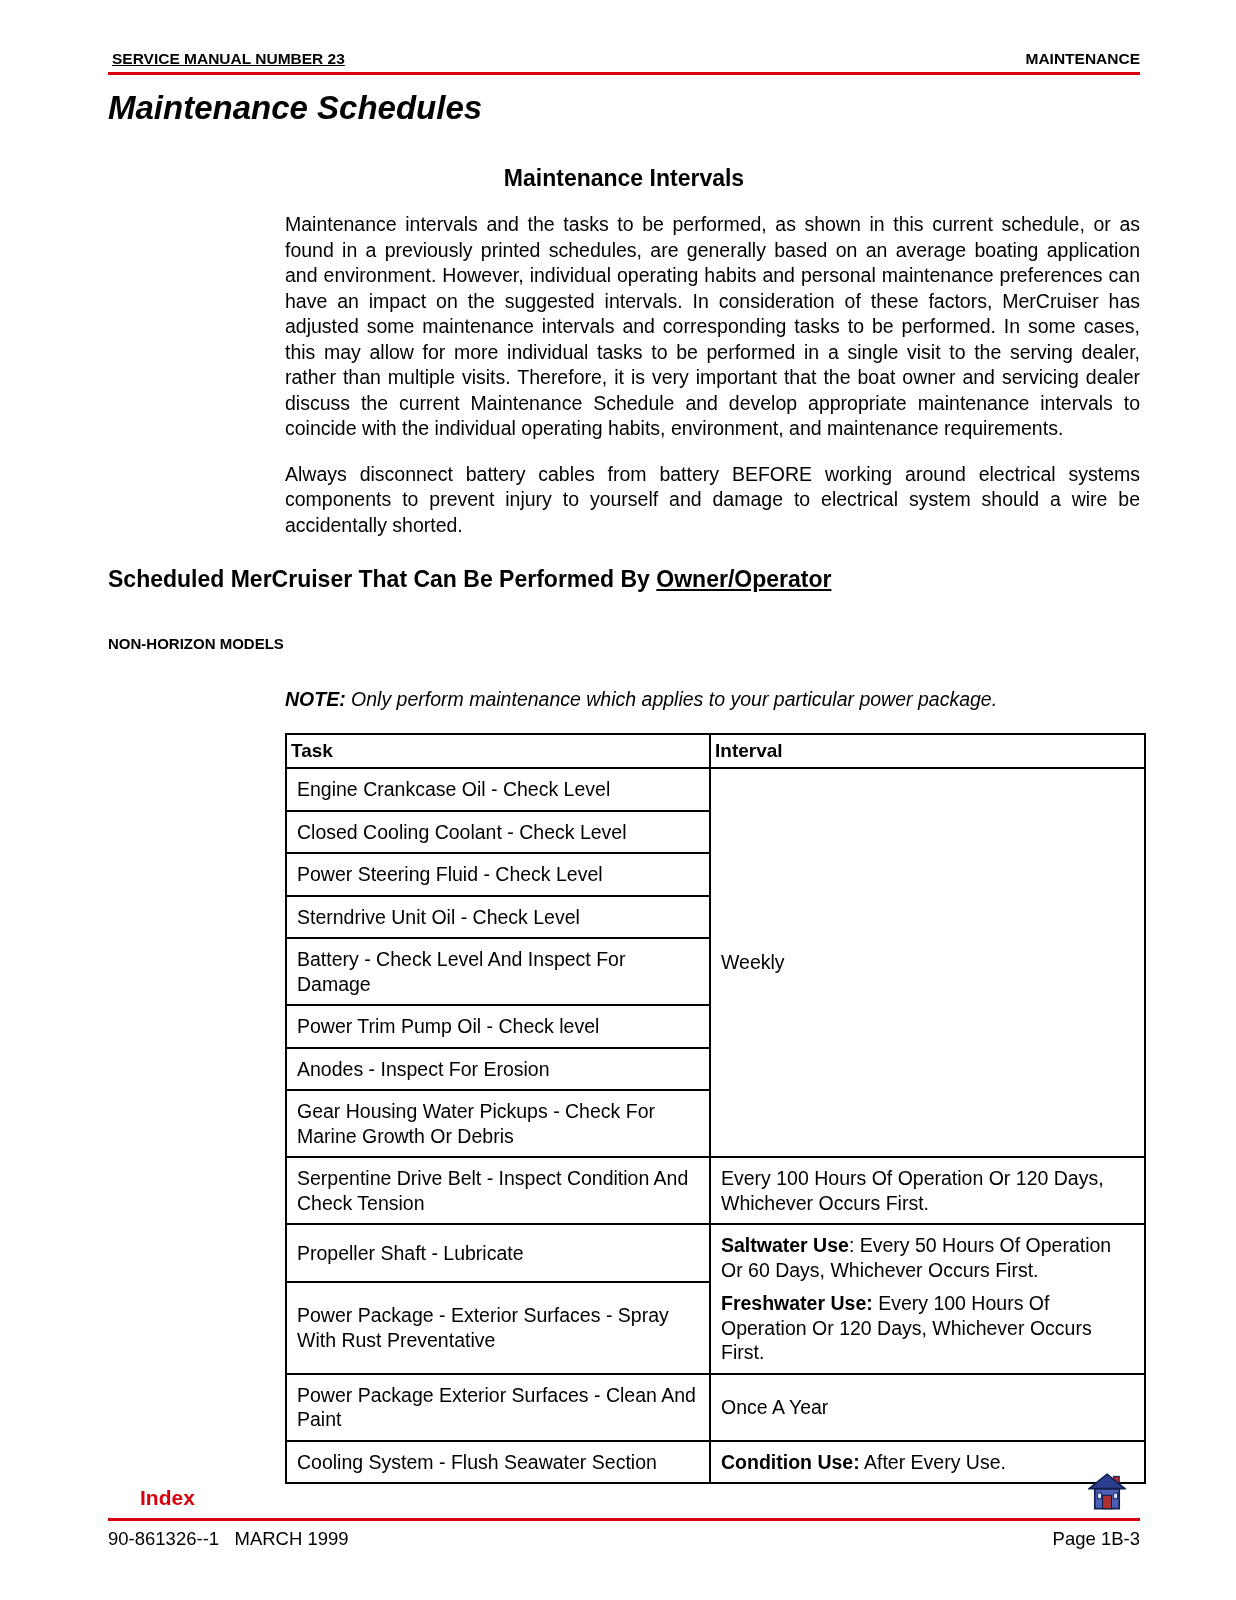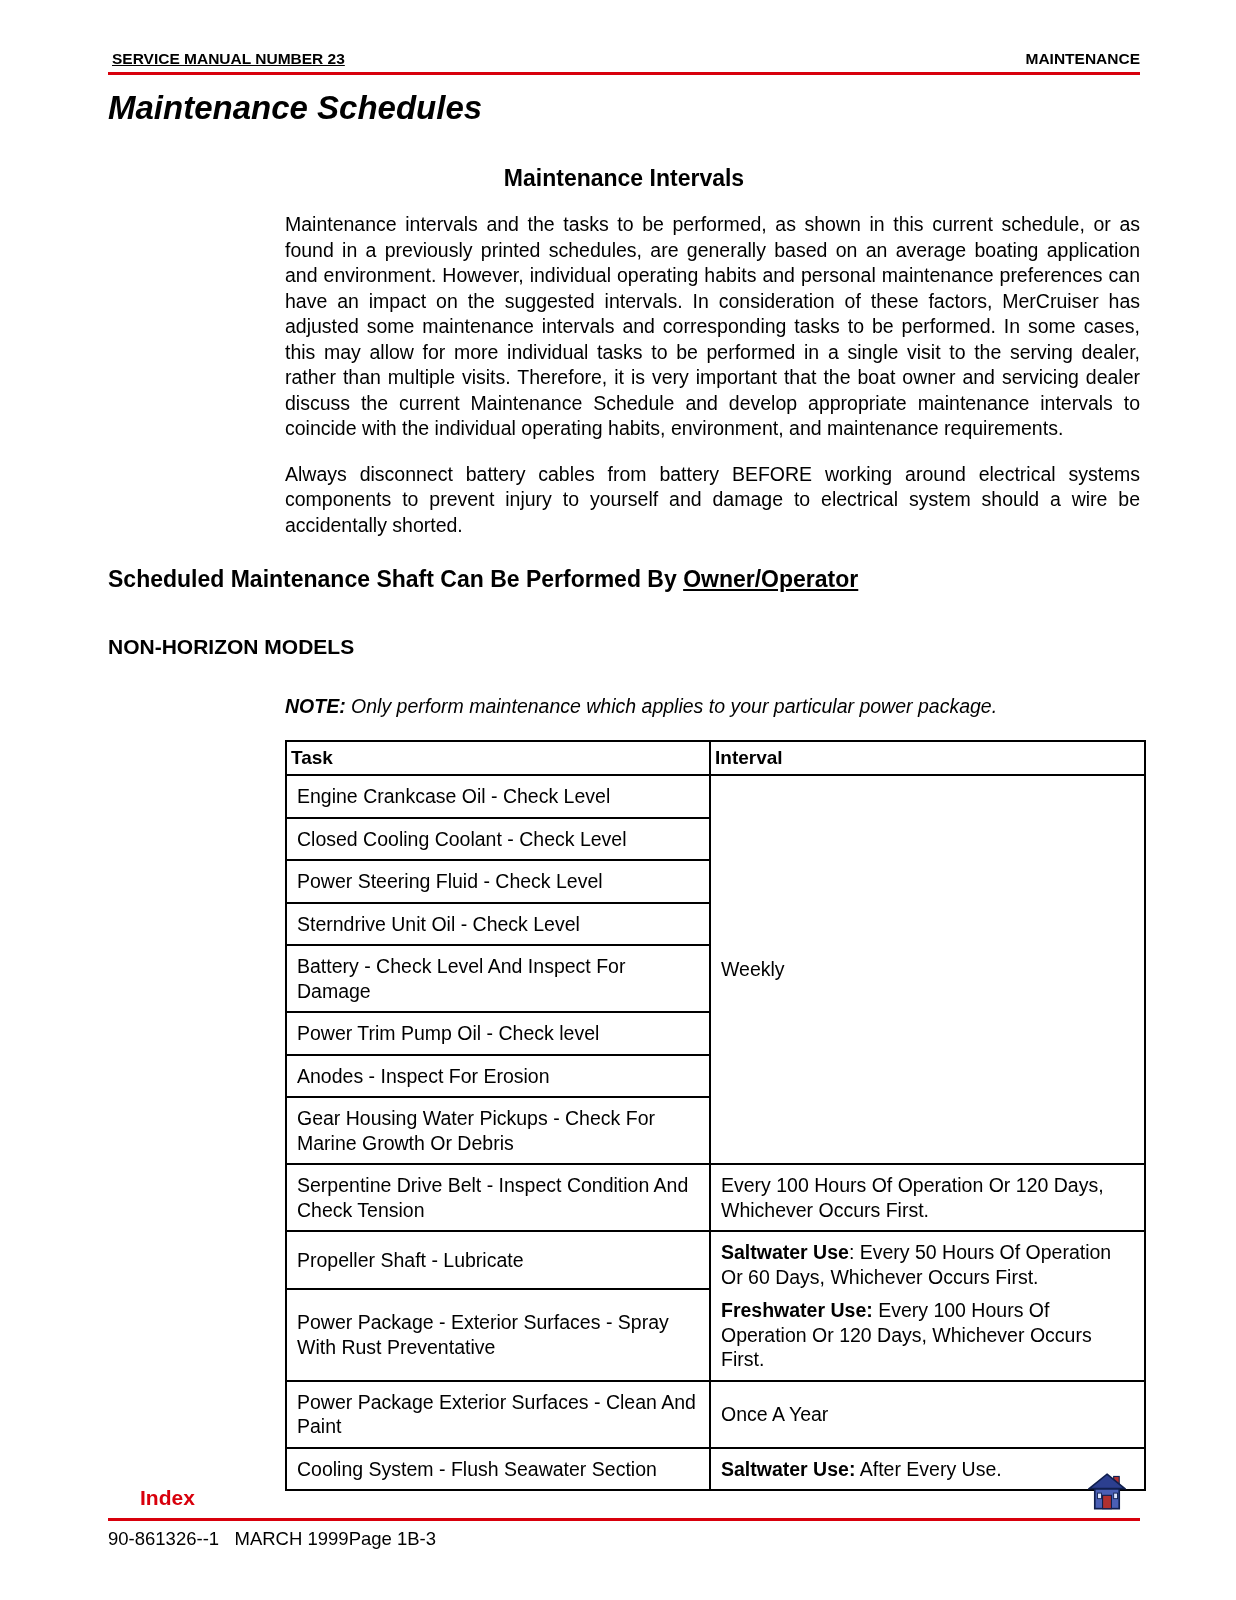--- a/index.html
+++ b/index.html
@@ -17,21 +17,21 @@
   .doc-header { display: flex; justify-content: space-between; align-items: center;
     font-size: 15.5px; font-weight: bold; }
   .doc-header .hleft { text-decoration: underline; padding-left: 4px; }
   .rule { height: 3px; background: var(--accent); margin-top: 4px; }
 
   h1 { font-size: 33px; margin: 14px 0 0 0; font-weight: bold; font-style: italic; }
   h2 { font-size: 23px; margin: 0; font-weight: bold; }
   .h-intervals { margin-top: 38px; text-align: center; }
   .h-scheduled { margin-top: 28px; }
   .underline { text-decoration: underline; }
-  h3 { font-size: 21px; margin: 42px 0 0 0; font-weight: bold; }
+  h3 { font-size: 15px; margin: 42px 0 0 0; font-weight: bold; }
 
   .body-para { margin: 20px 0 0 177px; font-size: 19.5px; line-height: 25.5px;
     text-align: justify; }
   .note { margin: 36px 0 0 177px; font-size: 19.5px; font-style: italic; }
   .note-label { font-weight: bold; }
 
   table.maint { border-collapse: collapse; margin: 22px 0 0 177px; width: 861px;
     table-layout: fixed; }
   .maint th, .maint td { border: 2px solid #000; }
   .maint th { font-size: 19px; font-weight: bold; text-align: left; padding: 5px 4px; }
@@ -40,21 +40,21 @@
     vertical-align: middle; }
   .maint td p { margin: 0; }
   .maint td p + p { margin-top: 9px; }
   .maint .bold { font-weight: bold; }
 
   .footer-index { position: absolute; left: 127px; top: 1486px; font-size: 21px;
     font-weight: bold; color: var(--accent); text-decoration: none; cursor: pointer; margin-left: 13px; }
   .footer-rule { position: absolute; left: 108px; width: 1032px; top: 1518px;
     height: 3px; background: var(--accent); }
   .footer-row { position: absolute; left: 108px; width: 1032px; top: 1528px;
-    display: flex; font-size: 18.5px; }
+    display: flex; justify-content: space-between; font-size: 18.5px; }
   .doc-num { white-space: pre; }
   .home-icon { position: absolute; left: 1088px; top: 1472px; width: 38px; height: 40px;
     cursor: pointer; }
 </style>
 </head>
 <body>
 
 <div class="page">
 
   <div class="doc-header">
@@ -63,21 +63,21 @@
   </div>
   <div class="rule"></div>
 
   <h1>Maintenance Schedules</h1>
 
   <h2 class="h-intervals">Maintenance Intervals</h2>
 
   <p class="body-para">Maintenance intervals and the tasks to be performed, as shown in this current schedule, or as found in a previously printed schedules, are generally based on an average boating application and environment. However, individual operating habits and personal maintenance preferences can have an impact on the suggested intervals. In consideration of these factors, MerCruiser has adjusted some maintenance intervals and corresponding tasks to be performed. In some cases, this may allow for more individual tasks to be performed in a single visit to the serving dealer, rather than multiple visits. Therefore, it is very important that the boat owner and servicing dealer discuss the current Maintenance Schedule and develop appropriate maintenance intervals to coincide with the individual operating habits, environment, and maintenance requirements.</p>
   <p class="body-para">Always disconnect battery cables from battery BEFORE working around electrical systems components to prevent injury to yourself and damage to electrical system should a wire be accidentally shorted.</p>
 
-  <h2 class="h-scheduled"><span>Scheduled Maintenance Shaft Can Be Performed By </span><span class="underline">Owner/Operator</span></h2>
+  <h2 class="h-scheduled"><span>Scheduled MerCruiser That Can Be Performed By </span><span class="underline">Owner/Operator</span></h2>
 
   <h3>NON-HORIZON MODELS</h3>
 
   <p class="note"><span class="note-label">NOTE:</span><span> Only perform maintenance which applies to your particular power package.</span></p>
 
   <table class="maint">
     <colgroup>
         <col class="c-task">
         <col class="c-interval">
       </colgroup>
@@ -133,21 +133,21 @@
         </tr>
         <tr>
           <td>Power Package Exterior Surfaces - Clean And Paint</td>
           <td>
             <p><span>Once A Year</span></p>
           </td>
         </tr>
         <tr>
           <td>Cooling System - Flush Seawater Section</td>
           <td>
-            <p><span class="bold">Saltwater Use:</span><span> After Every Use.</span></p>
+            <p><span class="bold">Condition Use:</span><span> After Every Use.</span></p>
           </td>
         </tr>
       </tbody>
   </table>
 
 </div>
 
 <a class="footer-index">Index</a>
 
 <span class="home-icon">

